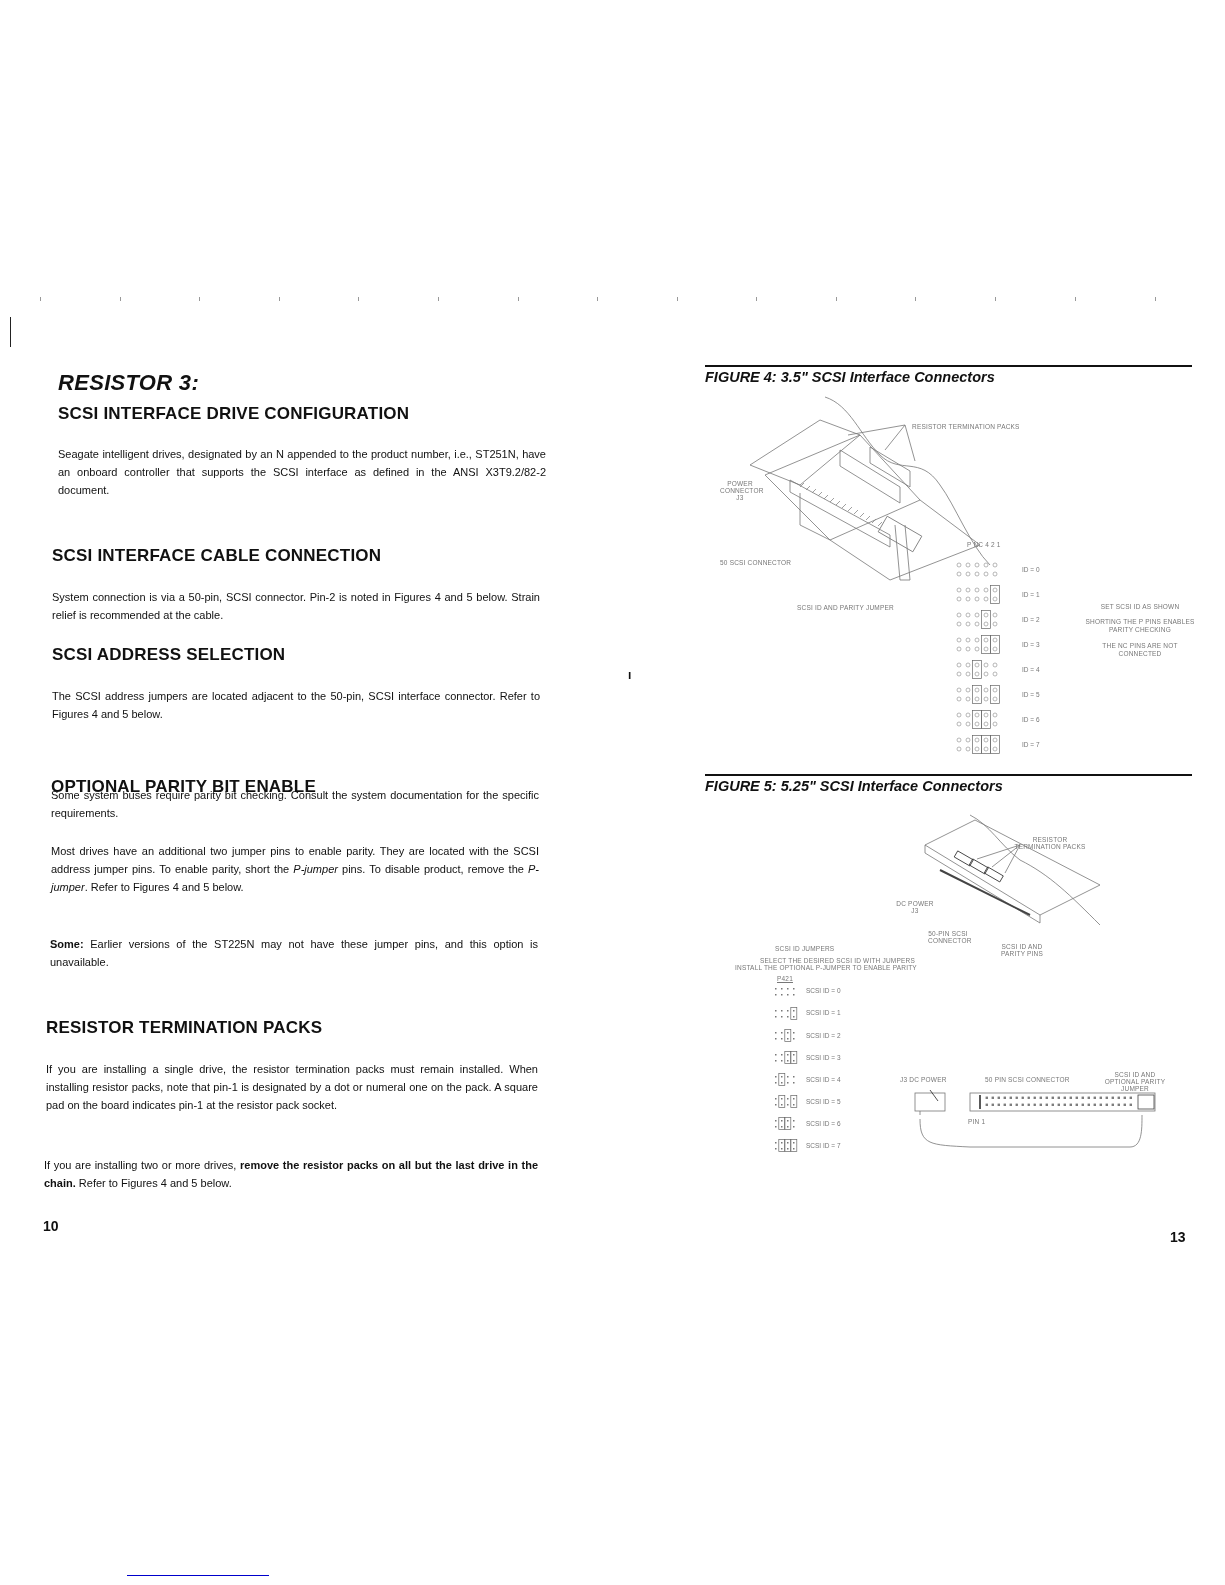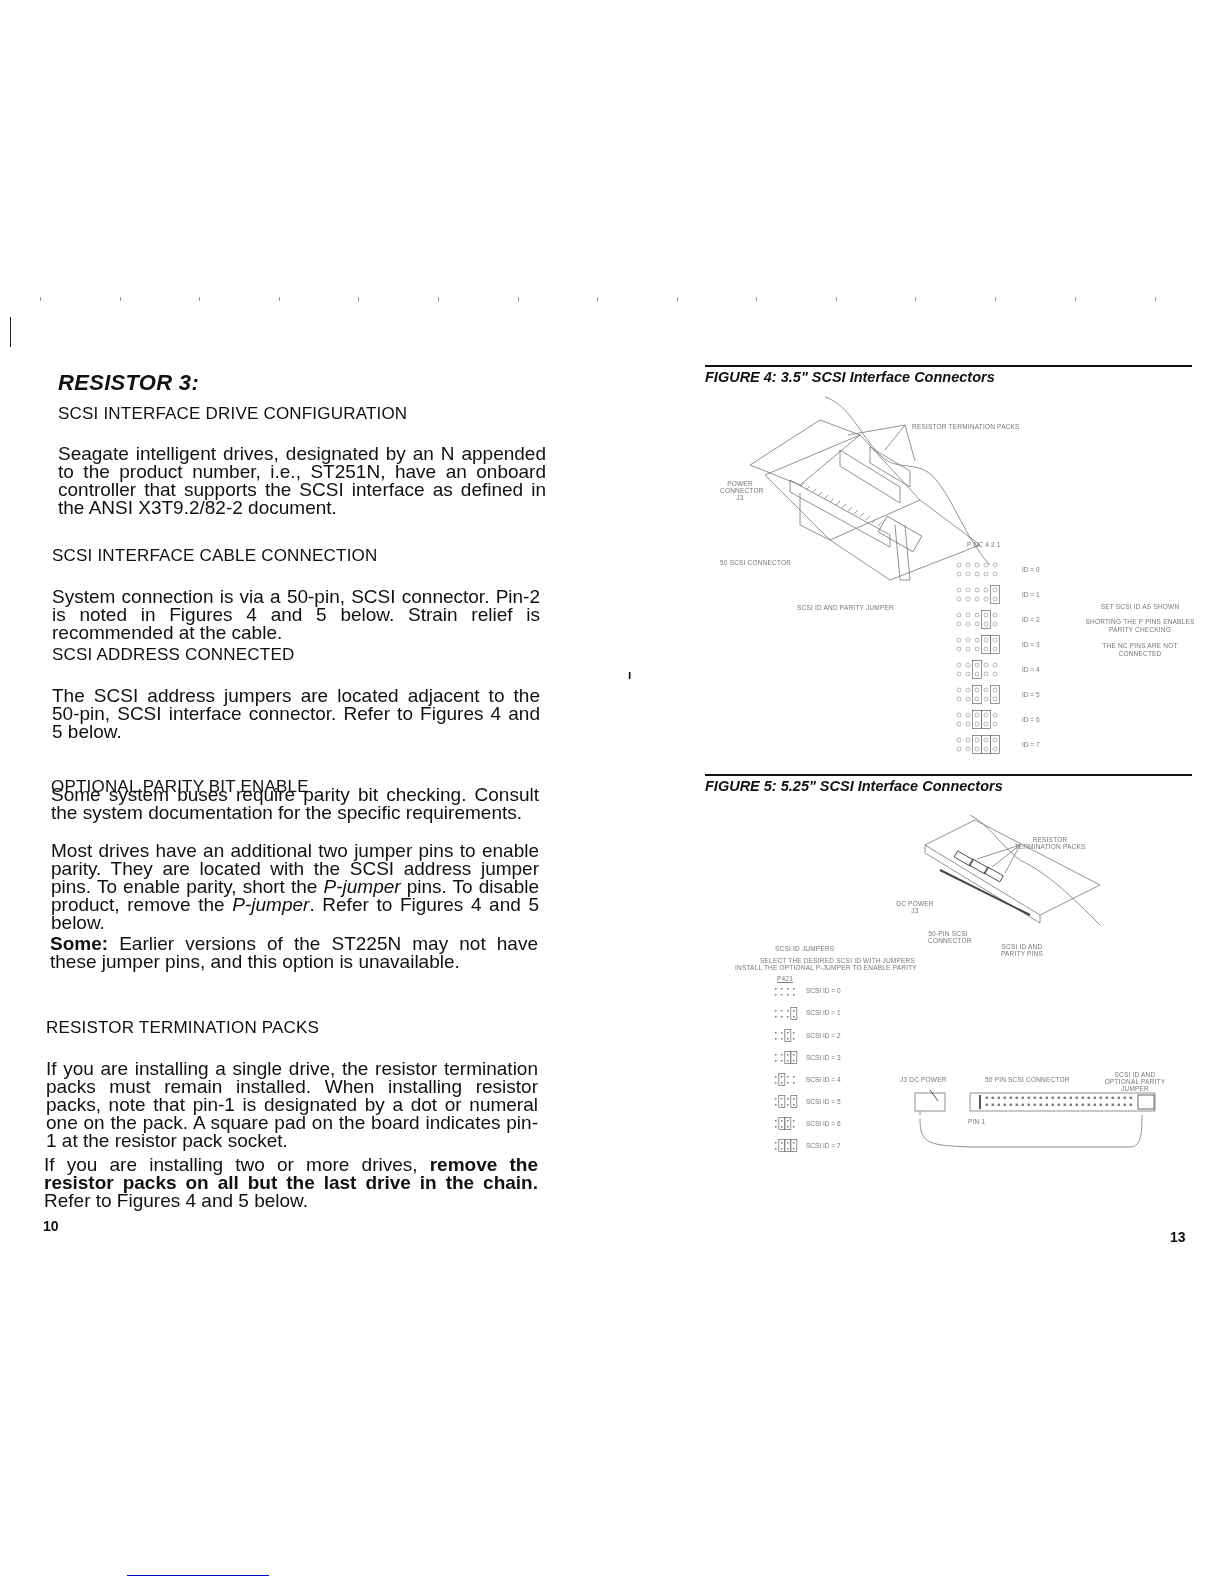--- a/index.html
+++ b/index.html
@@ -2,22 +2,22 @@
 <html><head>
 <meta charset="utf-8">
 <style>
   html, body { margin:0; padding:0; background:#ffffff; }
   body { width:1225px; height:1585px; position:relative; overflow:hidden;
          font-family:"Liberation Sans", sans-serif; color:#111; }
   .abs { position:absolute; }
   .tick { position:absolute; top:297px; width:1px; height:4px; background:#999; }
   .margin-rule { position:absolute; left:10px; top:317px; width:1px; height:30px; background:#222; }
   .section-num { left:58px; top:370px; font-size:22px; font-weight:bold; font-style:italic; letter-spacing:0.3px; }
-  h2.hd { position:absolute; margin:0; font-size:17px; font-weight:normal; letter-spacing:0.2px;text-align:right; }
-  p.body { position:absolute; margin:0; font-size:19px; line-height:18px; text-align:justify; width:488px; }
+  h2.hd { position:absolute; margin:0; font-size:17px; font-weight:bold; letter-spacing:0.2px;text-align:right; }
+  p.body { position:absolute; margin:0; font-size:11px; line-height:18px; text-align:justify; width:488px; }
   .fig-rule { position:absolute; left:705px; width:487px; height:2px; background:#111; }
   .fig-title { position:absolute; left:705px; font-size:14.5px; font-weight:bold; font-style:italic; }
   .tiny { position:absolute; font-size:6.5px; color:#777; white-space:nowrap; letter-spacing:0.2px; text-align:center; }
   .pgnum { position:absolute; font-size:14px; font-weight:bold; }
   .blue-line { position:absolute; left:127px; top:1575px; width:142px; height:1px; background:#0000cc; }
   svg { position:absolute; overflow:visible; }
   .jrow { position:absolute; font-size:6.5px; color:#777; white-space:nowrap; }
 </style>
 </head>
 <body>
@@ -46,21 +46,21 @@
 <h2 class="hd" style="left:58px;top:404px">SCSI INTERFACE DRIVE CONFIGURATION</h2>
 <p class="body" style="left:58px;top:445px">
   <span>Seagate intelligent drives, designated by an N appended to the product number, i.e., ST251N, have an onboard controller that supports the SCSI interface as defined in the ANSI X3T9.2/82-2 document.</span>
 </p>
 
 <h2 class="hd" style="left:52px;top:546px">SCSI INTERFACE CABLE CONNECTION</h2>
 <p class="body" style="left:52px;top:588px">
   <span>System connection is via a 50-pin, SCSI connector. Pin-2 is noted in Figures 4 and 5 below. Strain relief is recommended at the cable.</span>
 </p>
 
-<h2 class="hd" style="left:52px;top:645px">SCSI ADDRESS CONNECTED</h2>
+<h2 class="hd" style="left:52px;top:645px">SCSI ADDRESS SELECTION</h2>
 <p class="body" style="left:52px;top:687px">
   <span>The SCSI address jumpers are located adjacent to the 50-pin, SCSI interface connector. Refer to Figures 4 and 5 below.</span>
 </p>
 
 <h2 class="hd" style="left:51px;top:777px">OPTIONAL PARITY BIT ENABLE</h2>
 <p class="body" style="left:51px;top:786px">
   <span>Some system buses require parity bit checking. Consult the system documentation for the specific requirements.</span>
 </p>
 <p class="body" style="left:51px;top:842px">
   <span>Most drives have an additional two jumper pins to enable parity. They are located with the SCSI address jumper pins. To enable parity, short the </span><i>P-jumper</i><span> pins. To disable product, remove the </span><i>P-jumper</i><span>. Refer to Figures 4 and 5 below.</span>

